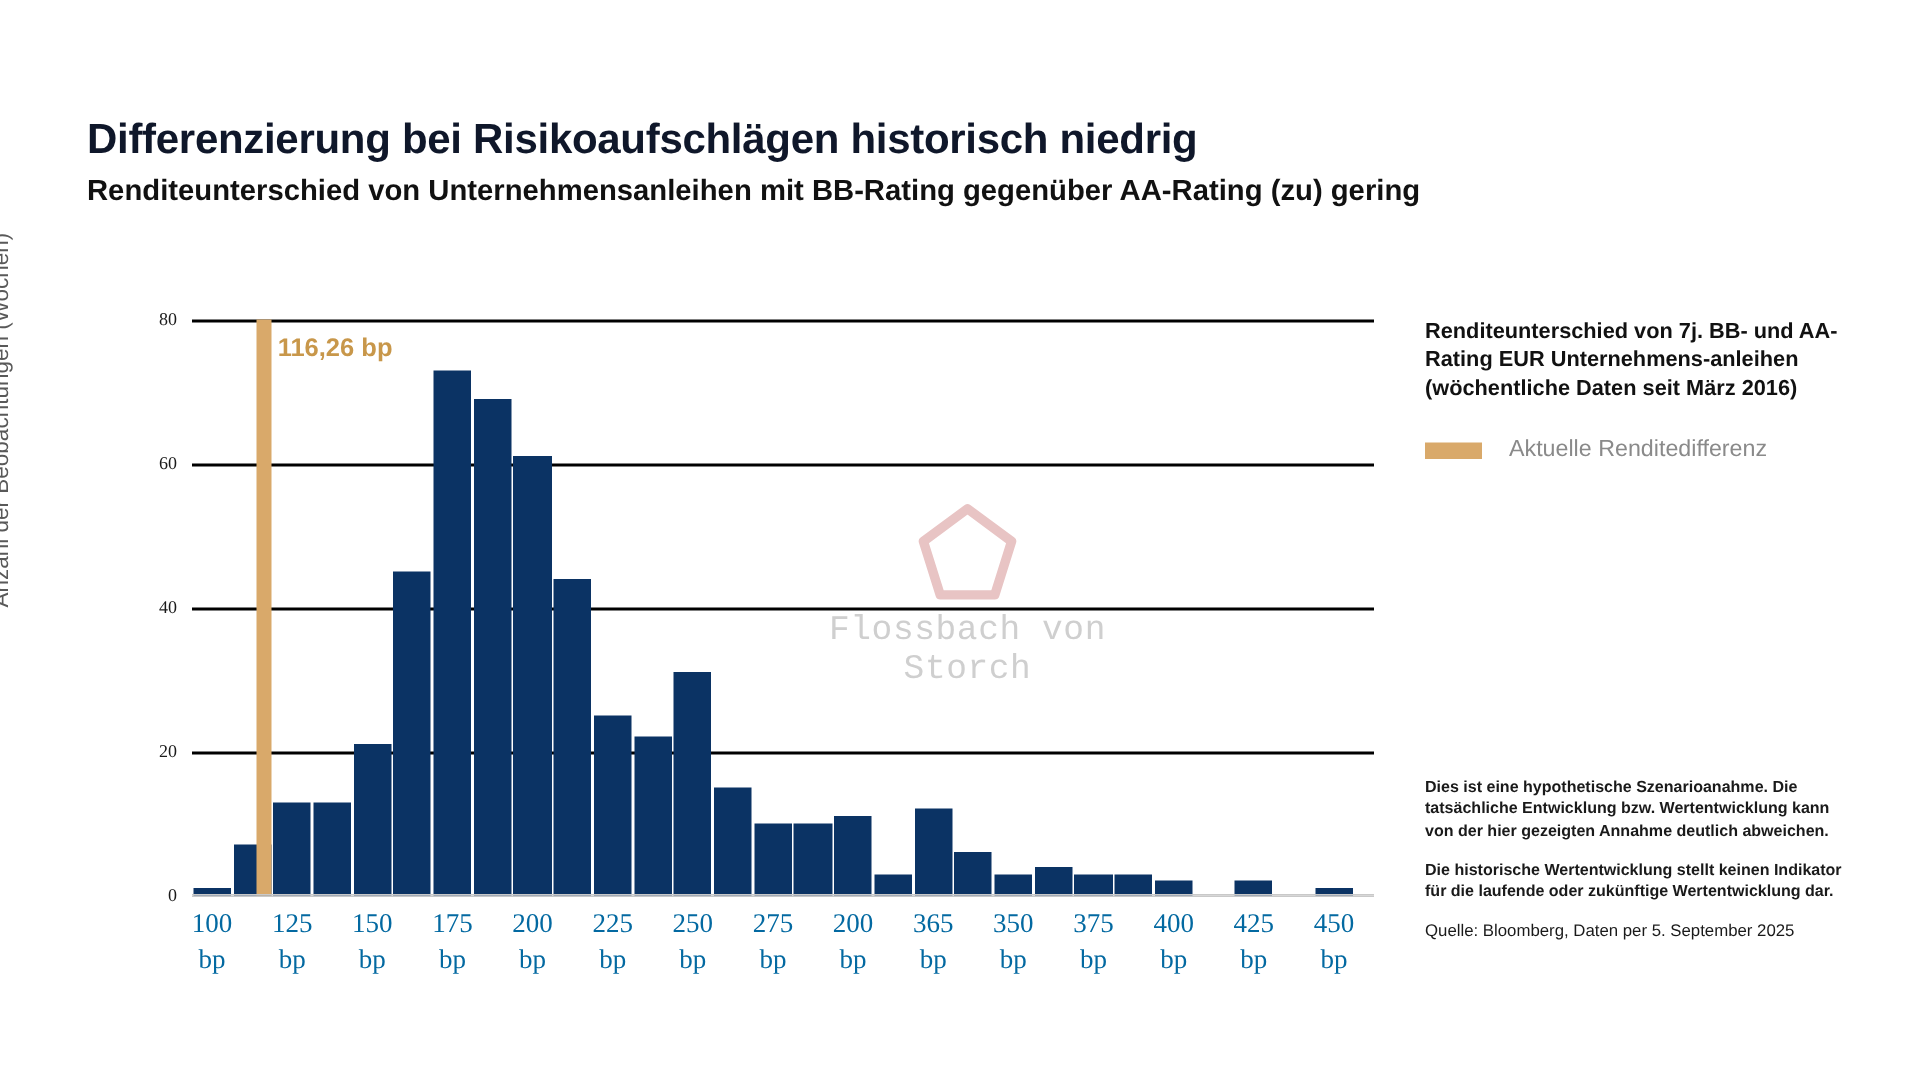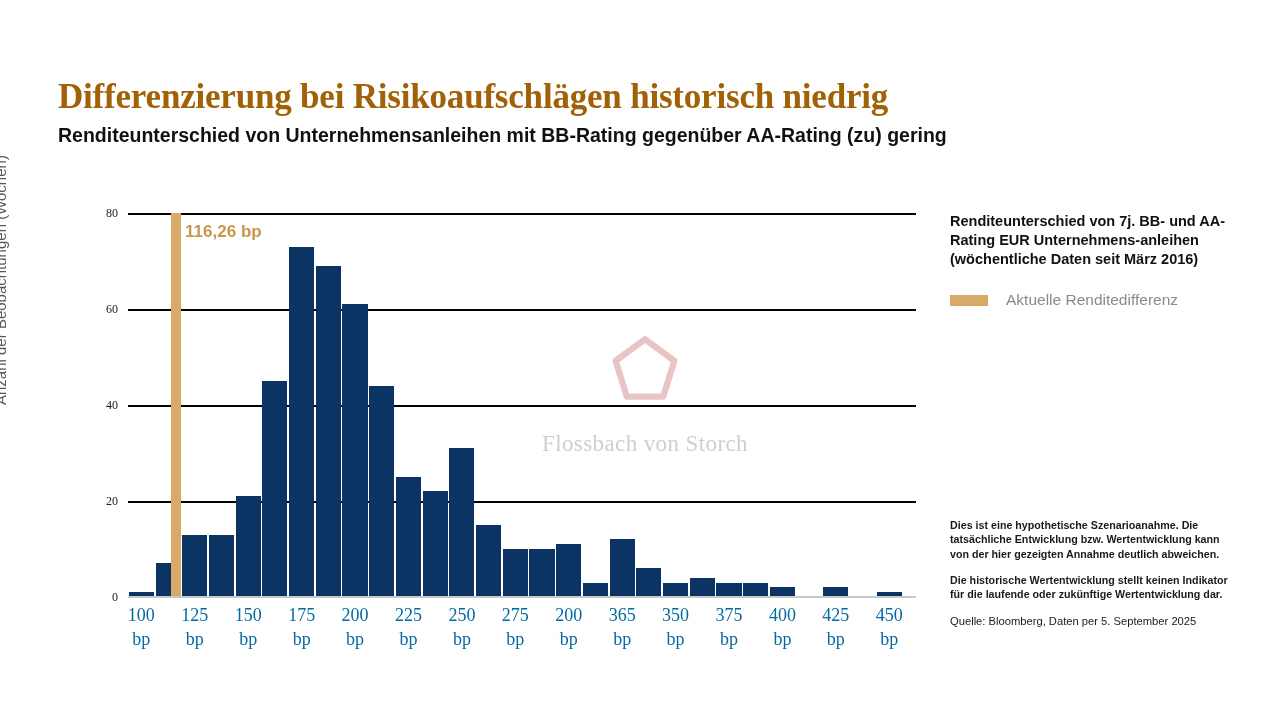--- a/index.html
+++ b/index.html
@@ -16,27 +16,26 @@
   }
 
   
   #header {
     position: absolute;
     left: 58px;
     top: 78px;
     width: 1160px;
   }
   #chart-title {
-    font-size: 35px;
-    font-weight: bold;
-    color: #a16207;
+    font-size: 28px;
+    font-weight: bold;
+    color: #0f172a;
     letter-spacing: -0.2px;
     line-height: 1.1;
     white-space: nowrap;
-    font-family: Liberation Serif, serif;
   }
   #chart-subtitle {
     margin-top: 7px;
     font-size: 19.5px;
     font-weight: bold;
     color: #111111;
     line-height: 1.15;
     white-space: nowrap;
   }
 
@@ -160,22 +159,22 @@
     text-align: center;
     pointer-events: none;
   }
   #watermark-mark {
     width: 70px;
     height: 70px;
     margin: 0 auto;
     display: block;
   }
   #watermark-text {
-    margin-top: 26px;
-    font-family: Liberation Serif, serif;
+    margin-top: 2px;
+    font-family: Liberation Mono, monospace;
     font-size: 23px;
     color: #cfcfcf;
     letter-spacing: 0.4px;
   }
 
   
   #right-panel {
     position: absolute;
     left: 950px;
     top: 212px;

